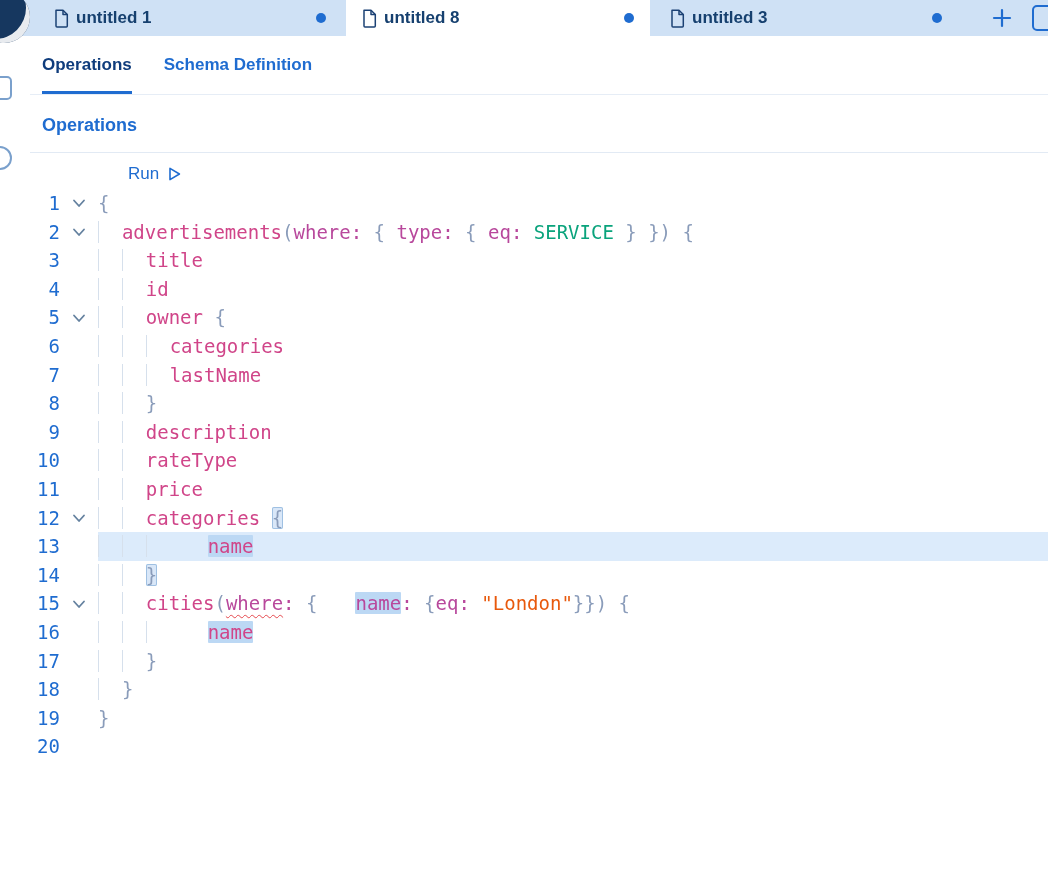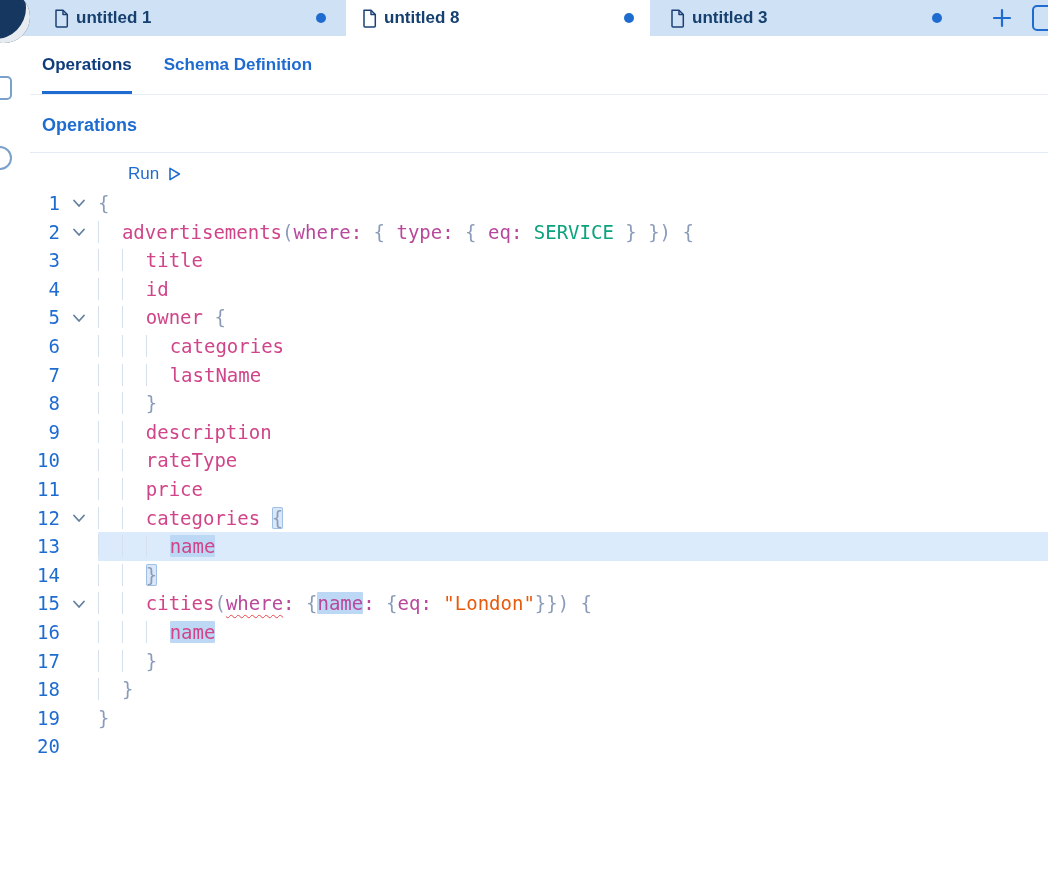--- a/index.html
+++ b/index.html
@@ -73,21 +73,21 @@
   .chev{width:38px;display:flex;align-items:center;justify-content:center;flex:none;}
   .code{flex:1;white-space:pre;}
   .line.current .code{background:var(--current-line,#dcebfb);}
   .ind{display:inline;white-space:pre;border-left:1px solid #d6e0ec;}
   .tk-f{color:var(--field-pink,#d04589);}
   .tk-a{color:var(--argument-purple,#b8489c);}
   .tk-e{color:var(--enum-green,#0aa37c);}
   .tk-b{color:var(--punct-gray,#8a9cba);}
   .tk-s{color:var(--string-orange,#e8590c);}
   .tk-p{color:#5b6b84;}
-  .hl{background:var(--token-highlight,#bcd8f4);border-radius:1px;}
+  .hl{background:var(--token-highlight,#bcd8f4);border-radius:1px;margin-left:38px;}
   .box{background:#d9e7f8;box-shadow:inset 0 0 0 1px #9fc0e2;border-radius:2px;}
   .sq{
     text-decoration:underline wavy var(--error-red,#e5484d);
     text-decoration-thickness:1px;text-underline-offset:4px;text-decoration-skip-ink:none;
   }
 </style>
 </head>
 <body>
 
 <div class="app">

